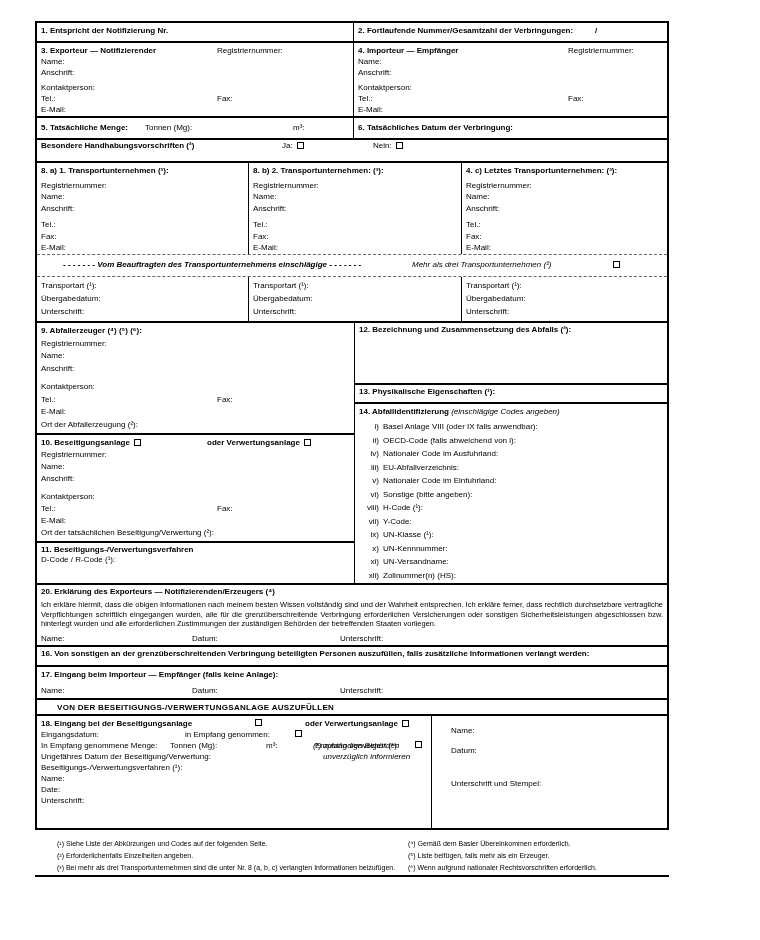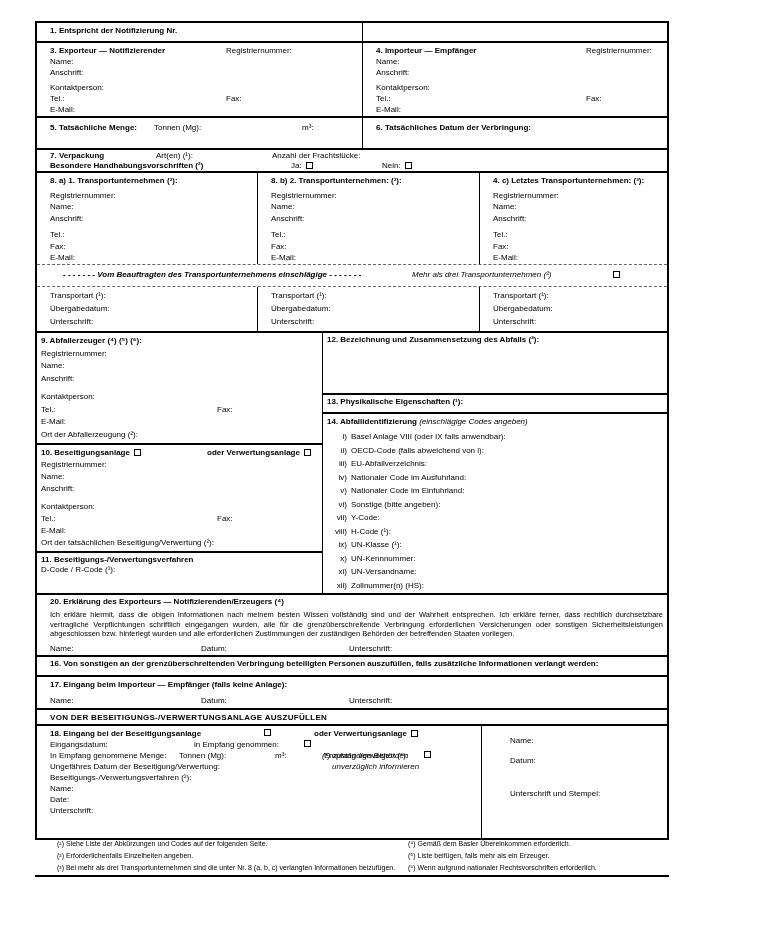--- a/index.html
+++ b/index.html
@@ -5,21 +5,21 @@
   * { margin:0; padding:0; box-sizing:border-box; }
   html,body { background:#fff; }
   body {
     width:760px; height:940px; position:relative;
     font-family:"Liberation Sans","DejaVu Sans",sans-serif;
     font-size:8px; color:#000;
   }
   .frame { position:absolute; left:35px; top:21px; width:634px; border:2px solid #000; background:#fff; }
   .row { display:flex; border-bottom:2px solid #000; position:relative; }
   .row.last { border-bottom:none; }
-  .cell { position:relative; padding:2px 4px; overflow:hidden;margin-left:9px; }
+  .cell { position:relative; padding:2px 4px; overflow:hidden; }
   .vr { border-right:1px solid #000; }
   .b { font-weight:bold; }
   .i { font-style:italic; }
   .line { line-height:11px; white-space:nowrap; position:relative; }
   .lh10 .line, .line.lh10 { line-height:10px; }
   .lh115 .line { line-height:11.5px; }
   .lh12 .line { line-height:12px; }
   .lh125 .line { line-height:12.5px; }
   .lh13 .line { line-height:13px; }
   .gap4 { margin-top:4px; }
@@ -39,20 +39,24 @@
 </style>
 </head>
 <body>
 
 <div class="frame">
 
   <div class="row" style="height:20px">
     <div class="cell vr" style="width:317px">
       <div class="line b">1. Entspricht der Notifizierung Nr.</div>
     </div>
+    <div class="cell" style="flex:1">
+      <div class="line b">2. Fortlaufende Nummer/Gesamtzahl der Verbringungen:</div>
+      <span class="abs b" style="left:241px;top:3px">/</span>
+    </div>
   </div>
 
   <div class="row" style="height:75px">
     <div class="cell vr" style="width:317px">
       <div class="line"><span class="b">3. Exporteur — Notifizierender</span><span class="abs" style="left:176px">Registriernummer:</span></div>
       <div class="line">Name:</div>
       <div class="line">Anschrift:</div>
       <div class="line gap4">Kontaktperson:</div>
       <div class="line"><span>Tel.:</span><span class="abs" style="left:176px">Fax:</span></div>
       <div class="line">E-Mail:</div>
@@ -60,32 +64,31 @@
     <div class="cell" style="flex:1">
       <div class="line"><span class="b">4. Importeur — Empfänger</span><span class="abs" style="left:210px">Registriernummer:</span></div>
       <div class="line">Name:</div>
       <div class="line">Anschrift:</div>
       <div class="line gap4">Kontaktperson:</div>
       <div class="line"><span>Tel.:</span><span class="abs" style="left:210px">Fax:</span></div>
       <div class="line">E-Mail:</div>
     </div>
   </div>
 
-  <div class="row" style="height:32px">
+  <div class="row" style="height:22px">
     <div class="cell vr" style="width:317px">
       <div class="line" style="line-height:15px"><span class="b">5. Tatsächliche Menge:</span><span class="abs" style="left:104px">Tonnen (Mg):</span><span class="abs" style="left:252px">m³:</span></div>
     </div>
     <div class="cell" style="flex:1">
       <div class="line b" style="line-height:15px">6. Tatsächliches Datum der Verbringung:</div>
     </div>
   </div>
 
   <div class="row" style="height:23px">
     <div class="cell" style="flex:1;padding-top:1px">
-      <div class="line lh10"><span class="b">7. Verpackung</span><span class="abs" style="left:106px">Art(en) (¹):</span><span class="abs" style="left:222px">Anzahl der Frachtstücke:</span></div>
       <div class="line lh10"><span class="b">Besondere Handhabungsvorschriften (²)</span><span class="abs" style="left:241px"><span>Ja:</span><span class="cb"></span></span><span class="abs" style="left:332px"><span>Nein:</span><span class="cb"></span></span></div>
     </div>
   </div>
 
   <div class="row" style="height:160px;flex-direction:column">
     <div style="display:flex;height:91px">
       <div class="cell vr lh115" style="width:212px">
         <div class="line b">8. a) 1. Transportunternehmen (³):</div>
         <div class="line" style="margin-top:3px">Registriernummer:</div>
         <div class="line">Name:</div>
@@ -133,21 +136,21 @@
       </div>
       <div class="cell lh13" style="flex:1">
         <div class="line">Transportart (¹):</div>
         <div class="line">Übergabedatum:</div>
         <div class="line">Unterschrift:</div>
       </div>
     </div>
   </div>
 
   <div class="row" style="height:262px">
-    <div class="stack vr" style="width:286px">
+    <div class="stack vr" style="width:318px">
       <div class="sbox lh125" style="height:112px">
         <div class="line b">9. Abfallerzeuger (⁴) (⁵) (⁶):</div>
         <div class="line">Registriernummer:</div>
         <div class="line">Name:</div>
         <div class="line">Anschrift:</div>
         <div class="line gap6">Kontaktperson:</div>
         <div class="line"><span>Tel.:</span><span class="abs" style="left:176px">Fax:</span></div>
         <div class="line">E-Mail:</div>
         <div class="line">Ort der Abfallerzeugung (²):</div>
       </div>
@@ -178,42 +181,42 @@
         <div style="margin-top:3px">
           <div class="codes">
               <span class="num">i)</span>
               <span>Basel Anlage VIII (oder IX falls anwendbar):</span>
             </div>
           <div class="codes">
               <span class="num">ii)</span>
               <span>OECD-Code (falls abweichend von i):</span>
             </div>
           <div class="codes">
+              <span class="num">iv)</span>
+              <span>Nationaler Code im Ausfuhrland:</span>
+            </div>
+          <div class="codes">
               <span class="num">iii)</span>
               <span>EU-Abfallverzeichnis:</span>
             </div>
           <div class="codes">
-              <span class="num">iv)</span>
-              <span>Nationaler Code im Ausfuhrland:</span>
-            </div>
-          <div class="codes">
               <span class="num">v)</span>
               <span>Nationaler Code im Einfuhrland:</span>
             </div>
           <div class="codes">
               <span class="num">vi)</span>
               <span>Sonstige (bitte angeben):</span>
             </div>
           <div class="codes">
+              <span class="num">viii)</span>
+              <span>H-Code (¹):</span>
+            </div>
+          <div class="codes">
               <span class="num">vii)</span>
               <span>Y-Code:</span>
-            </div>
-          <div class="codes">
-              <span class="num">viii)</span>
-              <span>H-Code (¹):</span>
             </div>
           <div class="codes">
               <span class="num">ix)</span>
               <span>UN-Klasse (¹):</span>
             </div>
           <div class="codes">
               <span class="num">x)</span>
               <span>UN-Kennnummer:</span>
             </div>
           <div class="codes">
@@ -244,25 +247,25 @@
   </div>
 
   <div class="row" style="height:33px">
     <div class="cell" style="flex:1">
       <div class="line b">17. Eingang beim Importeur — Empfänger (falls keine Anlage):</div>
       <div class="line" style="margin-top:5px"><span>Name:</span><span class="abs" style="left:151px">Datum:</span><span class="abs" style="left:299px">Unterschrift:</span></div>
     </div>
   </div>
 
   <div class="row" style="height:16px">
-    <div class="cell bandtitle b" style="flex:1;padding:1px 4px">VON DER BESEITIGUNGS-/VERWERTUNGSANLAGE AUSZUFÜLLEN</div>
+    <div class="cell bandtitle b" style="flex:1;padding:1px 20px">VON DER BESEITIGUNGS-/VERWERTUNGSANLAGE AUSZUFÜLLEN</div>
   </div>
 
   <div class="row last" style="height:112px">
-    <div class="cell vr" style="width:436px">
+    <div class="cell vr" style="width:395px">
       <div class="line" style="line-height:11px"><span class="b">18. Eingang bei der Beseitigungsanlage</span><span class="cb abs" style="left:210px;top:1px"></span><span class="abs" style="left:264px"><span class="b">oder Verwertungsanlage</span><span class="cb"></span></span></div>
       <div class="line" style="line-height:11px"><span>Eingangsdatum:</span><span class="abs" style="left:144px">in Empfang genommen:</span><span class="cb abs" style="left:250px;top:1px"></span></div>
       <div class="line" style="line-height:11px">
           <span class="abs" style="left:274px">Empfang verweigert (*):</span>
           <span class="cb abs" style="left:370px;top:1px"></span>
         </div>
       <div class="line" style="line-height:11px"><span>In Empfang genommene Menge:</span><span class="abs" style="left:129px">Tonnen (Mg):</span><span class="abs" style="left:225px">m³:</span><span class="abs i" style="left:272px">(*) zuständige Behörden</span></div>
       <div class="line" style="line-height:11px">
           <span class="abs i" style="left:282px">unverzüglich informieren</span>
         </div>

